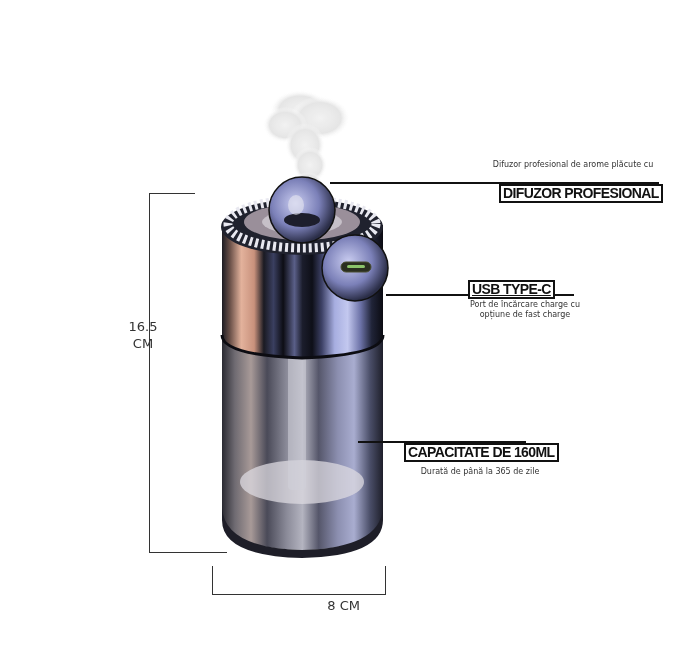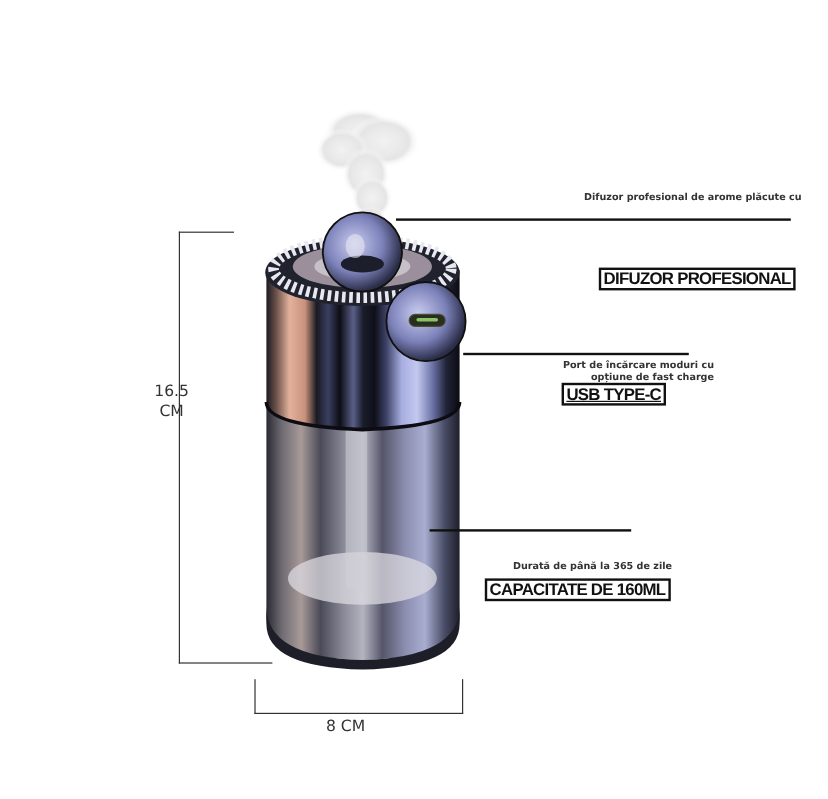--- a/index.html
+++ b/index.html
@@ -1,21 +1,21 @@
 <!DOCTYPE html>
 <html><head>
 <meta charset="utf-8">
 <style>
   html, body { margin:0; padding:0; background:#ffffff; }
   body { width:690px; height:666px; position:relative; overflow:hidden; font-family:"Liberation Sans", sans-serif; color:#111; }
   .line-h { position:absolute; height:2px; background:#111; }
   .dim-h { position:absolute; height:1px; background:#333; }
   .dim-v { position:absolute; width:1px; background:#333; }
-  .desc { position:absolute; font-size:8px; line-height:10px; text-align:right; color:#333; font-family:"DejaVu Sans", sans-serif;font-weight:bold; }
-  .tag { position:absolute; border:2px solid #111; font-weight:bold; font-size:14px; line-height:15px; padding:0 2px; letter-spacing:-0.6px; background:#fff; white-space:nowrap;margin-top:39px; }
+  .desc { position:absolute; font-size:8px; line-height:10px; text-align:center; color:#333; font-family:"DejaVu Sans", sans-serif; }
+  .tag { position:absolute; border:2px solid #111; font-weight:bold; font-size:14px; line-height:15px; padding:0 2px; letter-spacing:-0.6px; background:#fff; white-space:nowrap; }
   .dimlabel { position:absolute; font-size:13px; line-height:17px; color:#333; text-align:center; font-family:"DejaVu Sans", sans-serif; }
   svg { position:absolute; left:0; top:0; }
 </style>
 </head>
 <body>
 
 <svg width="690" height="666" viewBox="0 0 690 666">
   <defs>
     <linearGradient id="chrome" x1="0" x2="1" y1="0" y2="0">
       <stop offset="0" stop-color="#1b1b22"></stop>
@@ -96,33 +96,33 @@
 <div class="line-h" style="left:386px; top:294px; width:188px;"></div>
 <div class="line-h" style="left:358px; top:441px; width:168px;"></div>
 
 <div class="desc" style="left:478px; top:160px; width:190px;">
   <div>Difuzor profesional de arome plăcute cu</div>
 </div>
 <div class="tag" style="left:499px; top:184px;">DIFUZOR PROFESIONAL</div>
 
 <div class="tag" style="left:468px; top:280px;text-decoration:underline;">USB TYPE-C</div>
 <div class="desc" style="left:455px; top:300px; width:140px;">
-  <div>Port de încărcare moduri cu</div>
+  <div>Port de încărcare charge cu</div>
   <div>opțiune de fast charge</div>
 </div>
 
 <div class="desc" style="left:400px; top:431px; width:160px;margin-top:36px;">
   <div>Durată de până la 365 de zile</div>
 </div>
 <div class="tag" style="left:404px; top:443px;">CAPACITATE DE 160ML</div>
 
 <div class="dim-v" style="left:149px; top:193px; height:360px;"></div>
 <div class="dim-h" style="left:149px; top:193px; width:46px;"></div>
 <div class="dim-h" style="left:149px; top:552px; width:78px;"></div>
 <div class="dimlabel" style="left:123px; top:318px; width:40px;">
   <div>16.5</div>
   <div>CM</div>
 </div>
 
 <div class="dim-v" style="left:212px; top:566px; height:29px;"></div>
 <div class="dim-v" style="left:385px; top:566px; height:29px;"></div>
 <div class="dim-h" style="left:212px; top:594px; width:174px;"></div>
-<div class="dimlabel" style="left:248px; top:597px; width:80px;">8 CM</div>
+<div class="dimlabel" style="left:280px; top:597px; width:80px;text-align:right;">8 CM</div>
 
 </body></html>

